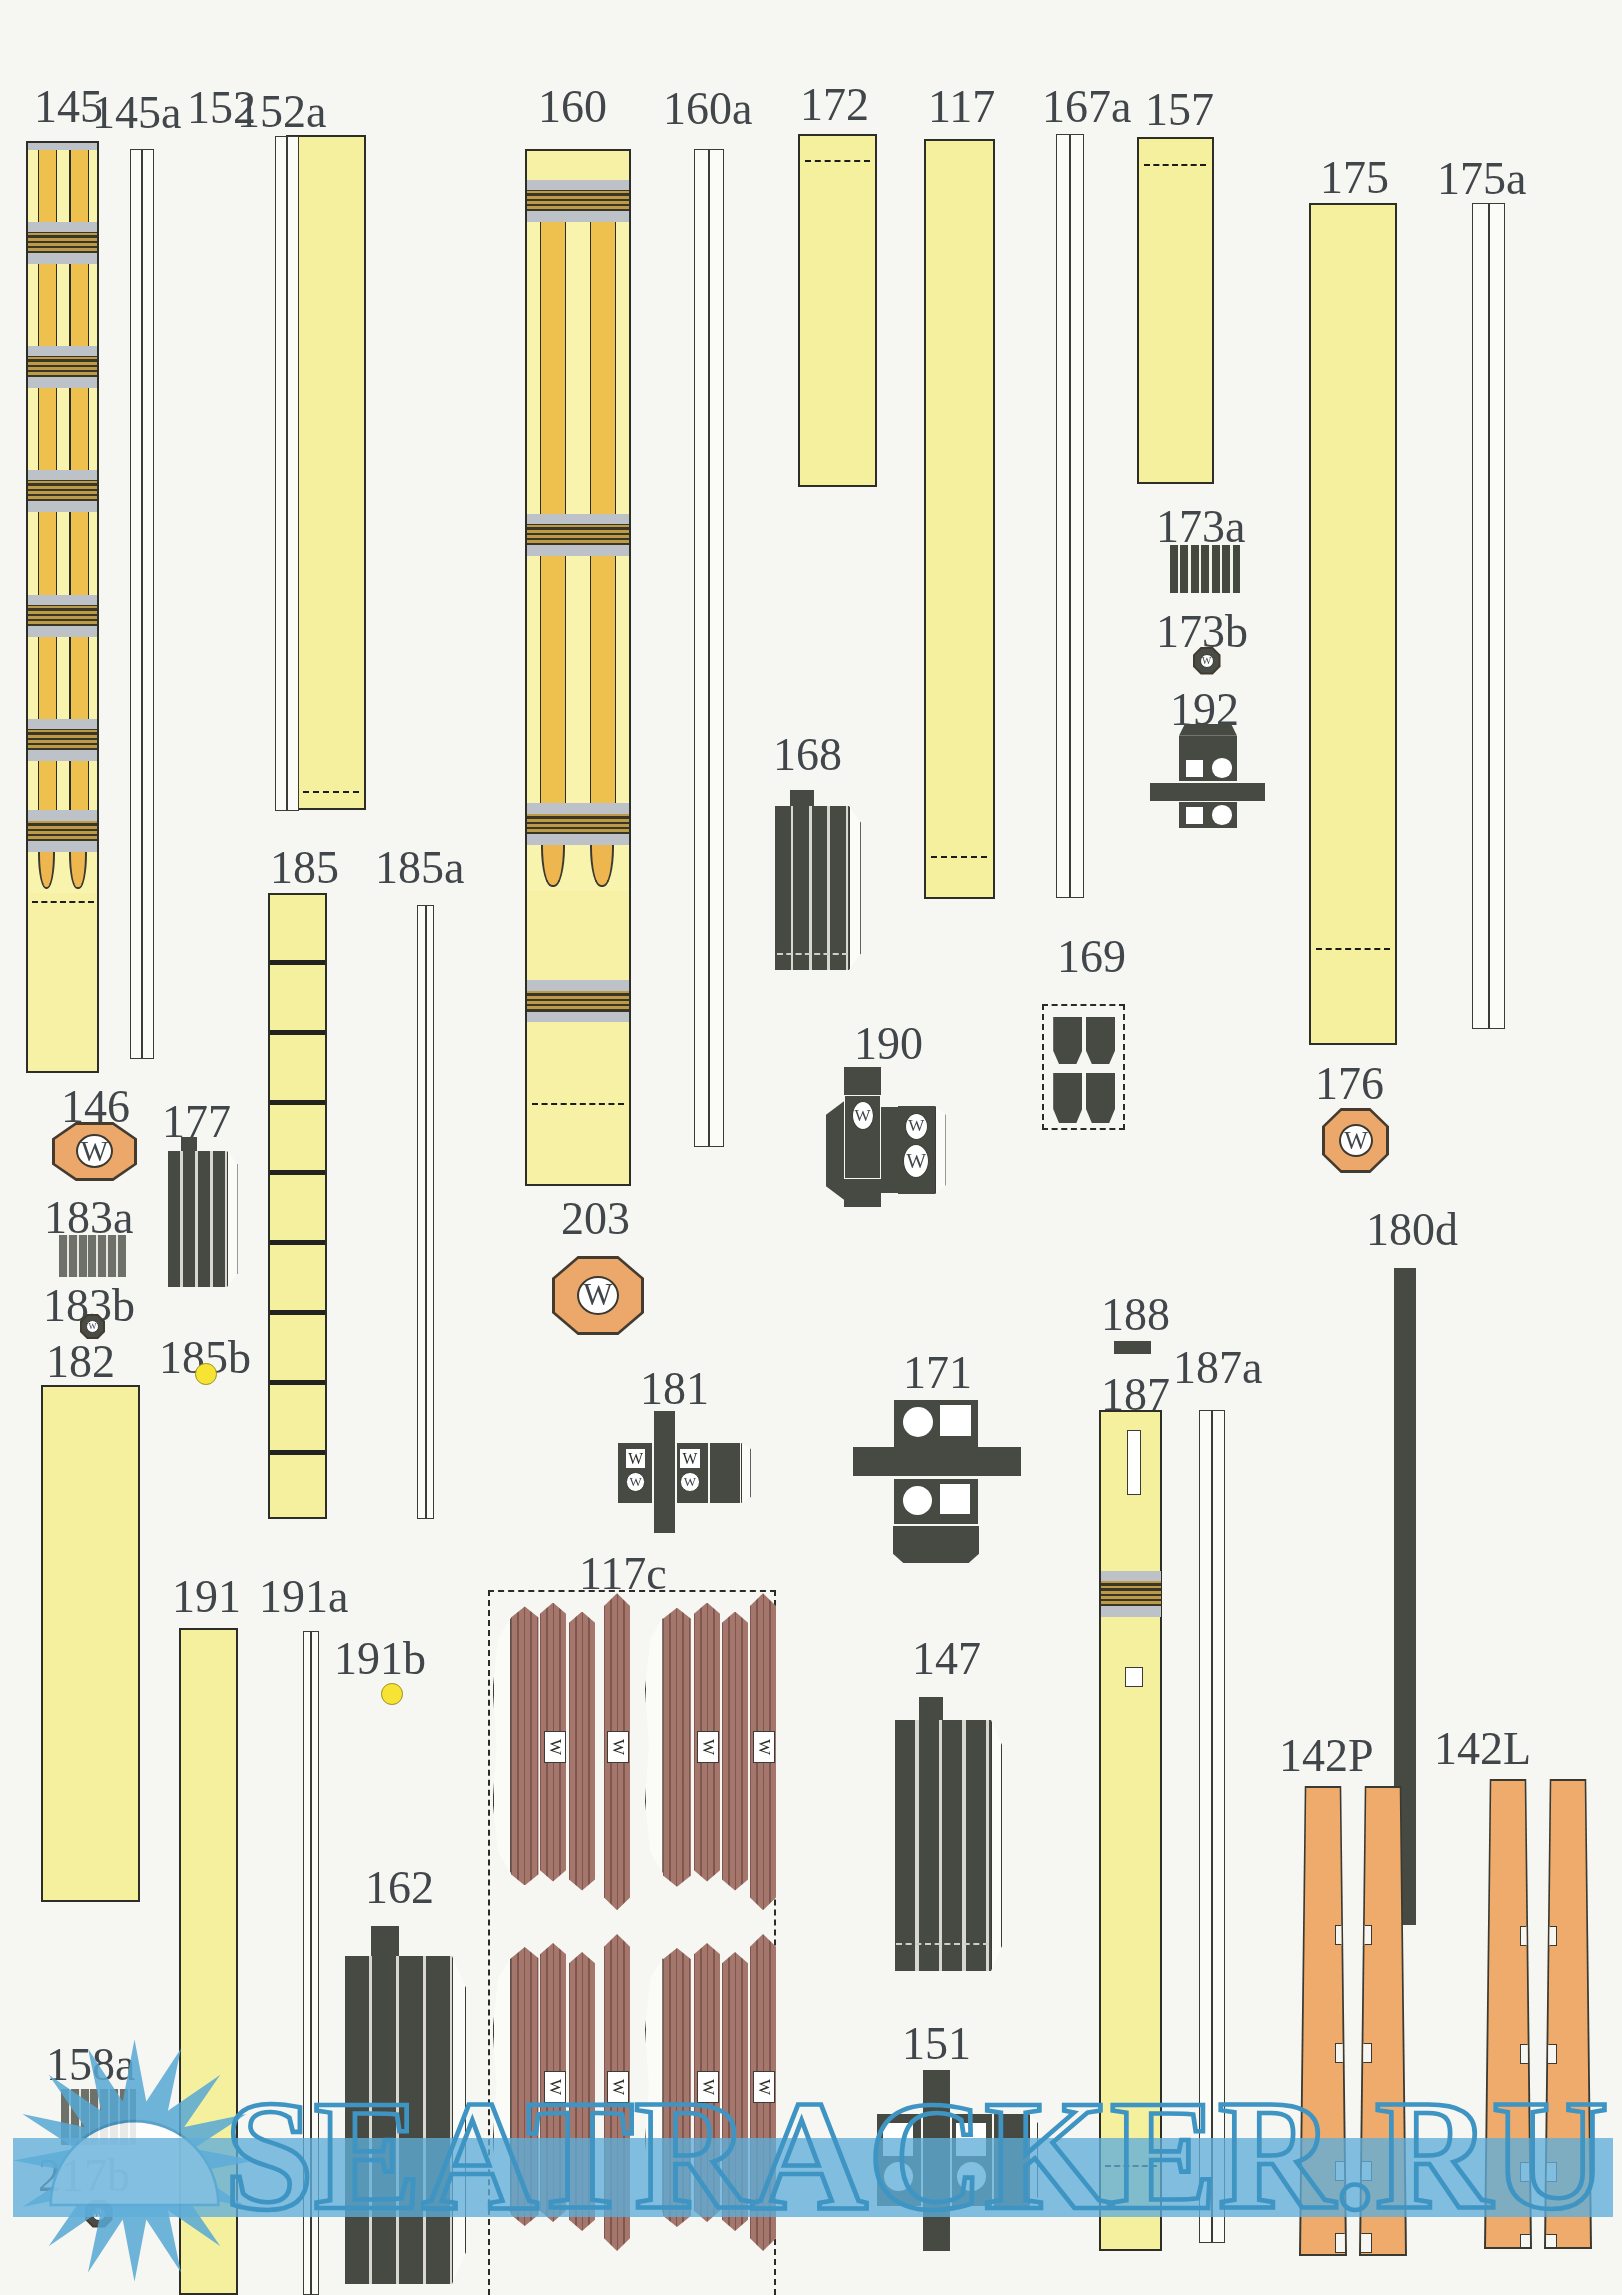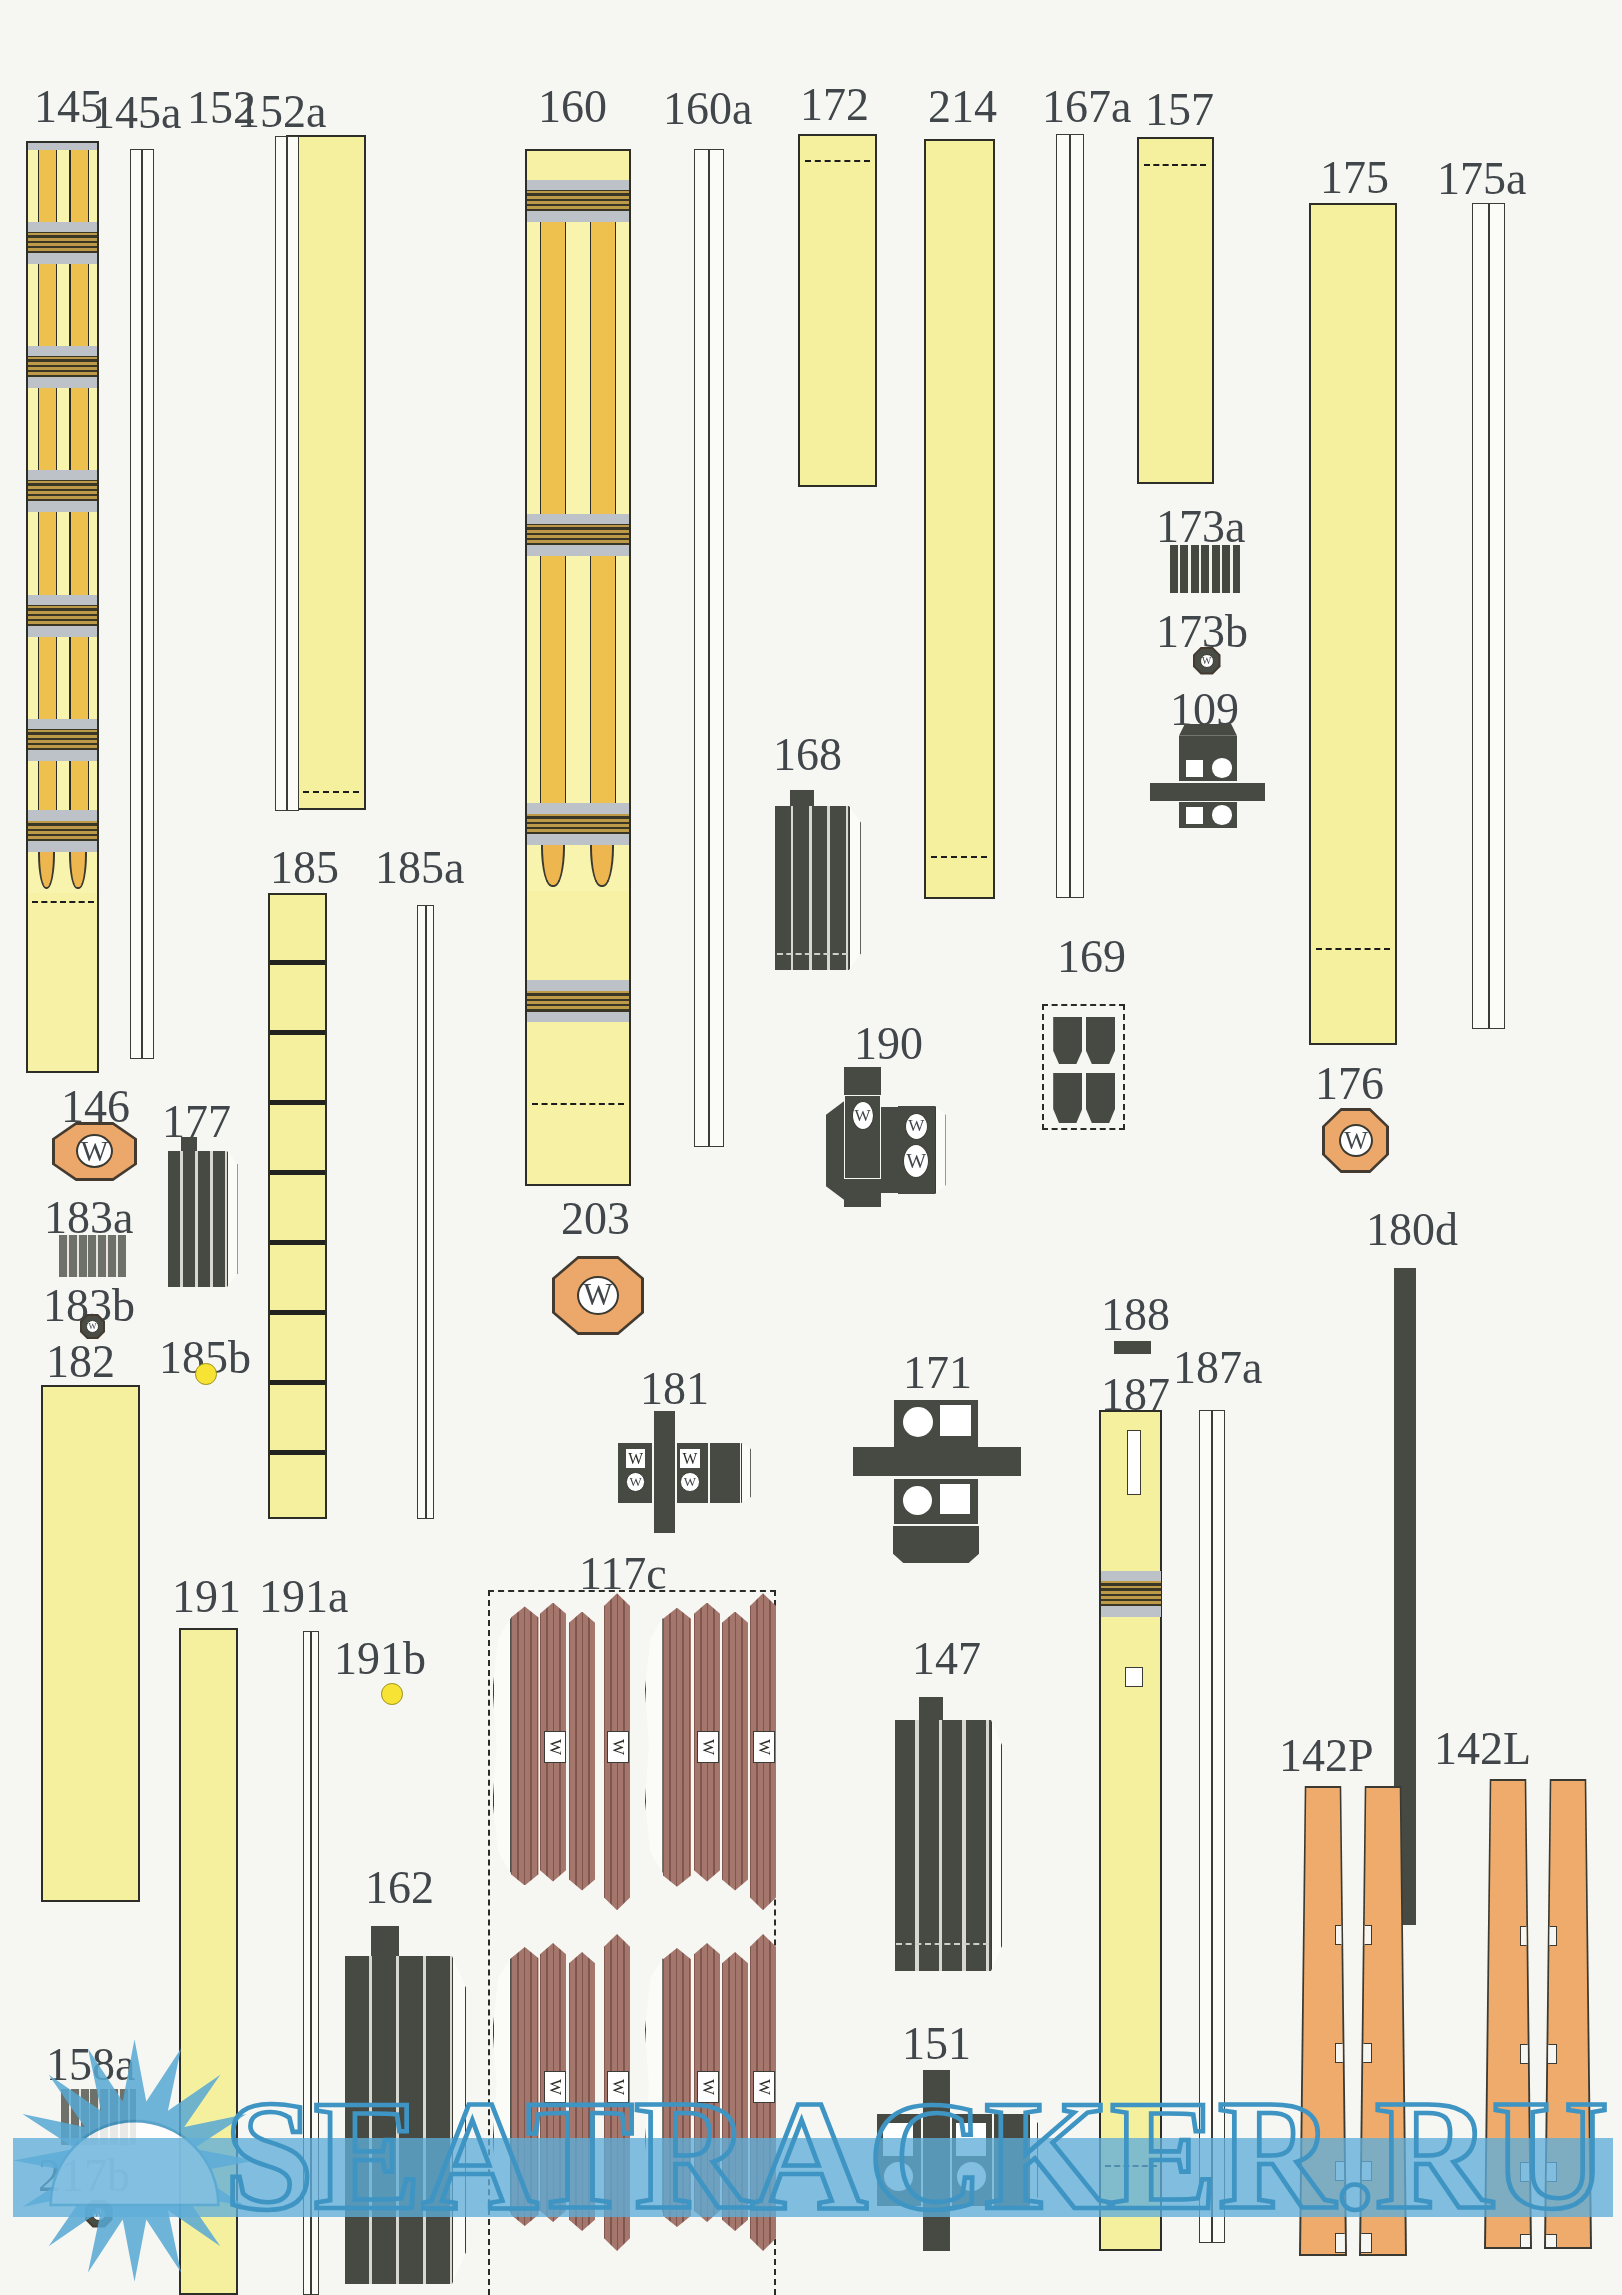--- a/index.html
+++ b/index.html
@@ -68,38 +68,38 @@
 <div class="sheet">
 
 
   <div class="label" style="left:34px;top:84px;">145</div>
   <div class="label" style="left:92px;top:90px;">145a</div>
   <div class="label" style="left:187px;top:85px;">152</div>
   <div class="label" style="left:237px;top:89px;">152a</div>
   <div class="label" style="left:538px;top:84px;">160</div>
   <div class="label" style="left:663px;top:86px;">160a</div>
   <div class="label" style="left:800px;top:82px;">172</div>
-  <div class="label" style="left:928px;top:84px;">214</div>
+  <div class="label" style="left:928px;top:84px;">117</div>
   <div class="label" style="left:1042px;top:84px;">167a</div>
   <div class="label" style="left:1145px;top:87px;">157</div>
   <div class="label" style="left:1320px;top:155px;">175</div>
   <div class="label" style="left:1437px;top:156px;">175a</div>
   <div class="label" style="left:61px;top:1084px;">146</div>
   <div class="label" style="left:162px;top:1099px;">177</div>
   <div class="label" style="left:44px;top:1195px;">183a</div>
   <div class="label" style="left:43px;top:1283px;">183b</div>
   <div class="label" style="left:46px;top:1339px;">182</div>
   <div class="label" style="left:270px;top:845px;font-family:Liberation Serif, serif;">185</div>
   <div class="label" style="left:375px;top:845px;">185a</div>
   <div class="label" style="left:159px;top:1335px;">185b</div>
   <div class="label" style="left:561px;top:1196px;">203</div>
   <div class="label" style="left:773px;top:732px;">168</div>
   <div class="label" style="left:854px;top:1021px;">190</div>
   <div class="label" style="left:1057px;top:934px;">169</div>
-  <div class="label" style="left:1170px;top:687px;">109</div>
+  <div class="label" style="left:1170px;top:687px;">192</div>
   <div class="label" style="left:1156px;top:504px;">173a</div>
   <div class="label" style="left:1156px;top:609px;">173b</div>
   <div class="label" style="left:1315px;top:1061px;">176</div>
   <div class="label" style="left:1366px;top:1207px;">180d</div>
   <div class="label" style="left:1101px;top:1292px;">188</div>
   <div class="label" style="left:1101px;top:1360px;margin-top:12px;">187</div>
   <div class="label" style="left:1173px;top:1345px;">187a</div>
   <div class="label" style="left:640px;top:1366px;">181</div>
   <div class="label" style="left:903px;top:1350px;">171</div>
   <div class="label" style="left:172px;top:1574px;">191</div>

